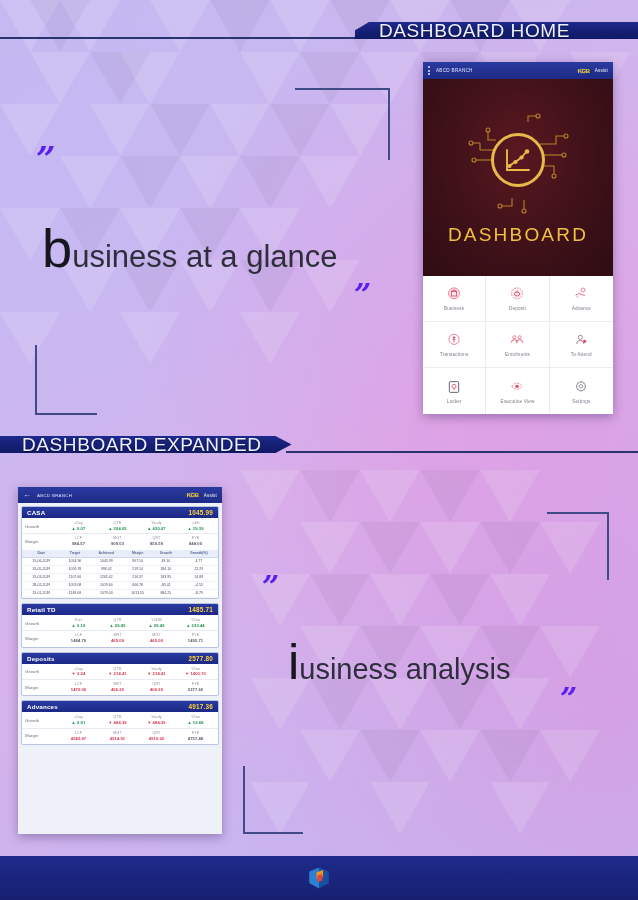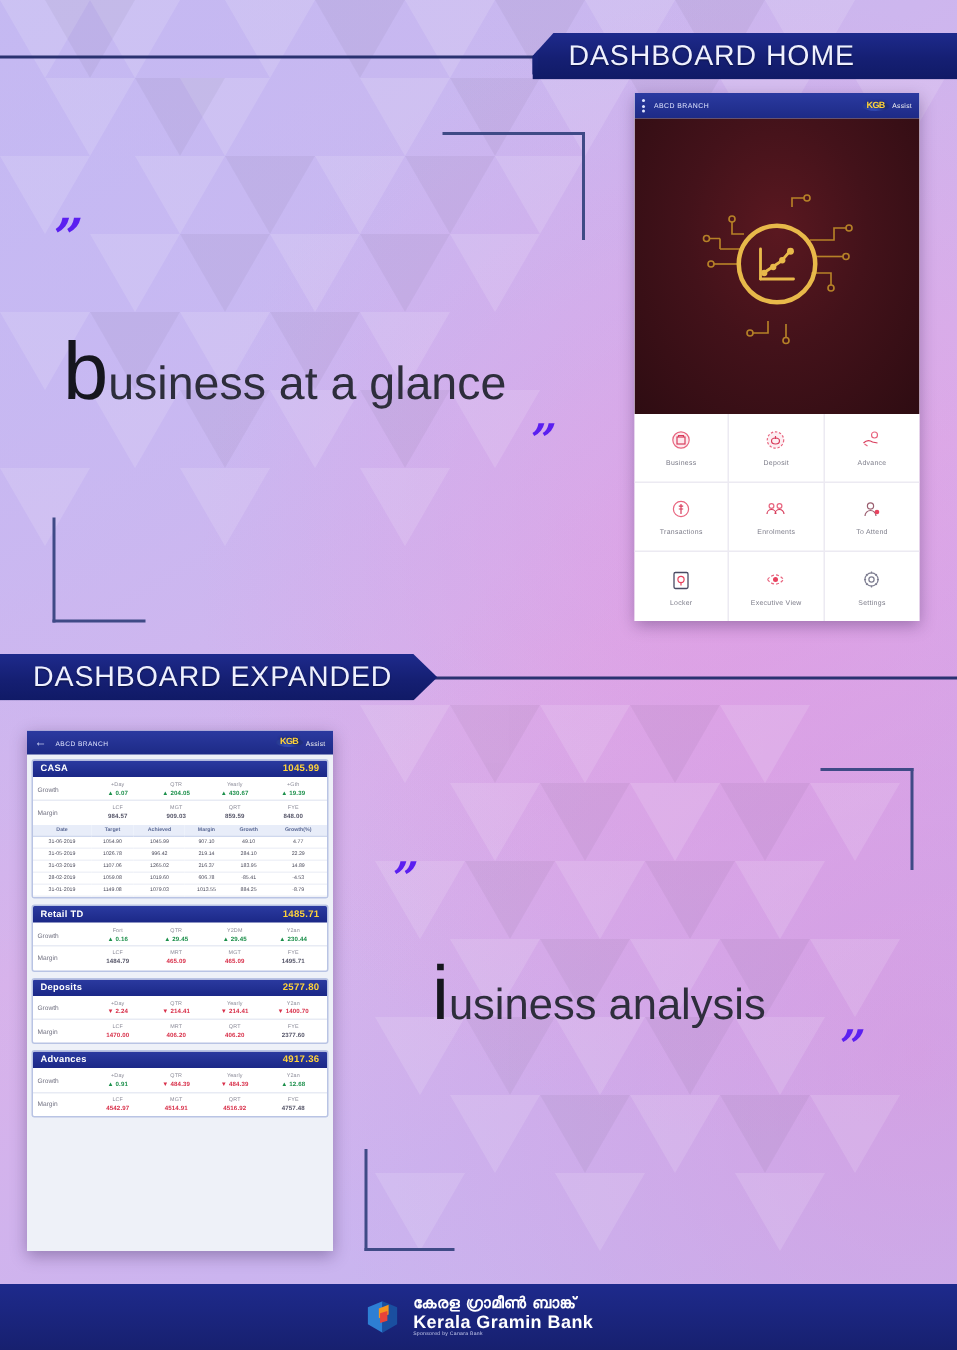--- a/index.html
+++ b/index.html
@@ -22,21 +22,21 @@
       radial-gradient(ellipse at 96% 78%, rgba(222,140,216,0.50) 0%, rgba(222,140,216,0) 46%),
       radial-gradient(ellipse at 8% 18%, rgba(196,186,245,0.65) 0%, rgba(196,186,245,0) 55%),
       linear-gradient(150deg, #c5b8ef 0%, #cdb6ee 28%, #d9b2ea 52%, #cbb4ef 74%, #c3b9f0 100%);
     z-index: 0;
   }
   #bgtris { position: absolute; inset: 0; z-index: 1; }
 
   
   .banner {
     position: absolute;
-    height: 31px;
+    height: 17px;
     background: linear-gradient(180deg, #1e2a8c 0%, #151f73 55%, #101a66 100%);
     display: flex;
     align-items: center;
     z-index: 6;
     justify-content: center;
   }
   .banner span {
     color: #eef0ff;
     font-size: 19px;
     letter-spacing: 0.6px;
@@ -389,20 +389,21 @@
           <path d="M41 60 H63"></path>
         <path d="M43 56 L49 52 L55 48 L61 41"></path>
       </g>
       <g fill="#e8b94a">
         <circle cx="43.5" cy="56" r="2.1"></circle>
           <circle cx="49.5" cy="52" r="2.1"></circle>
         <circle cx="55.5" cy="47.5" r="2.1"></circle>
           <circle cx="61" cy="41.5" r="2.3"></circle>
       </g>
     </svg>
+    <div class="title">DASHBOARD</div>
   </div>
 
   <div class="grid">
     <div class="cell">
       <svg width="16" height="16" viewBox="0 0 24 24">
         <circle cx="12" cy="11" r="8.2" fill="#fde9ee" stroke="#e8657f" stroke-width="1.2"></circle>
         <rect x="8" y="8" width="8" height="7" fill="none" stroke="#d83d5c" stroke-width="1.2"></rect>
         <path d="M9.5 8V6.5h5V8" fill="none" stroke="#d83d5c" stroke-width="1.2"></path>
       </svg>
       <span class="lbl">Business</span>
@@ -751,18 +752,13 @@
   </div>
 </div>
 
 <div id="footer">
   <svg width="26" height="26" viewBox="0 0 32 32">
     <path d="M4 8 L16 3 L16 29 L4 22 Z" fill="#2d7fd4"></path>
     <path d="M16 3 L28 8 L28 22 L16 29 Z" fill="#1a4fa0"></path>
     <path d="M13 9 L21 6 L21 14 L13 17 Z" fill="#f7941e"></path>
     <path d="M14 13 L20 11 L20 19 L14 21 Z" fill="#e8433a"></path>
   </svg>
-  <div class="fl-text">
-    <div class="ml">കേരള ഗ്രാമീണ്‍ ബാങ്ക്</div>
-    <div class="en">Kerala Gramin Bank</div>
-    <div class="sub">Sponsored by Canara Bank</div>
-  </div>
 </div>
 
 </body></html>

